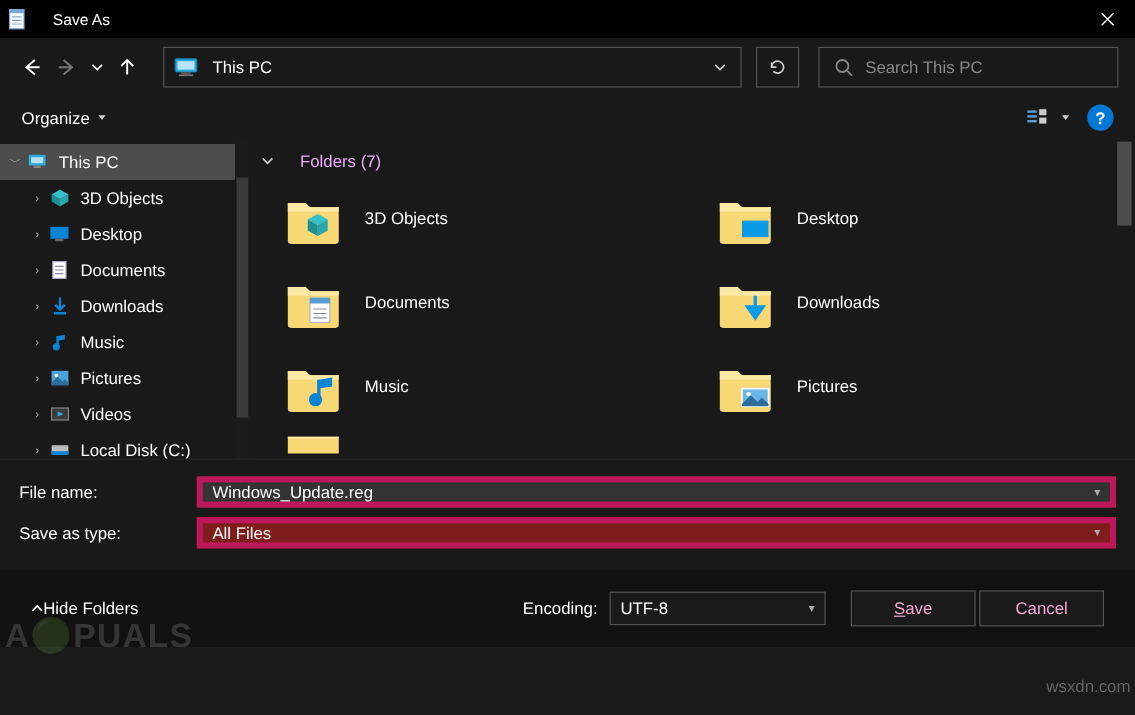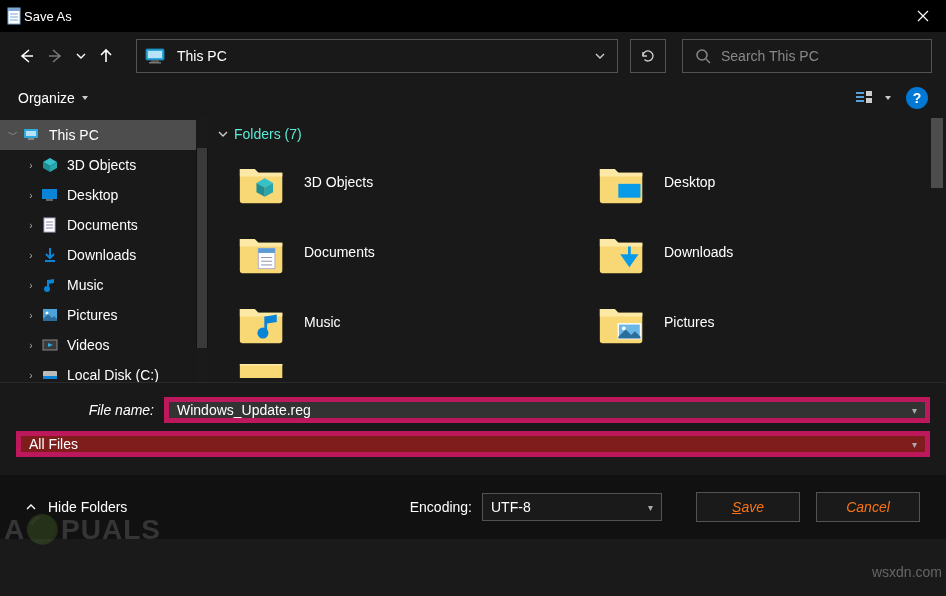--- a/index.html
+++ b/index.html
@@ -1,21 +1,21 @@
 <!DOCTYPE html>
 <html><head>
 <meta charset="utf-8">
 <style>
   * { box-sizing: border-box; margin: 0; padding: 0; }
   html, body { width: 946px; height: 596px; overflow: hidden; background: #000; font-family: "Segoe UI", Arial, sans-serif; font-size: 14px; color: #fff; }
   .window { width: 946px; height: 596px; background: #1a1a1a; position: relative; }
 
   
   .titlebar { height: 32px; background: #000; display: flex; align-items: center; padding-left: 6px; }
-  .titlebar .title-text { margin-left: 0; font-size: 13px; }
+  .titlebar .title-text { margin-left: 20px; font-size: 13px; }
   .titlebar .spacer { flex: 1; }
   .titlebar .close-btn { width: 46px; height: 32px; display: flex; align-items: center; justify-content: center; font-size: 15px; font-weight: 300; }
   .notepad-icon { width: 18px; height: 18px; }
 
   
   .navrow { height: 48px; display: flex; align-items: center; padding: 0 14px; gap: 6px; background: #191919; }
   .nav-ic { width: 24px; height: 30px; display: flex; align-items: center; justify-content: center; color: #fff; }
   .nav-ic.disabled { color: #777; }
   .nav-sep { width: 6px; }
   .addrbar { flex: 1; height: 34px; border: 1px solid #535353; display: flex; align-items: center; padding-left: 8px; }
@@ -39,43 +39,43 @@
   .side-item { height: 30px; display: flex; align-items: center; padding-left: 6px; gap: 4px; border: 1px solid transparent;}
   .side-item.selected { background: #4d4d4d; }
   .side-item.child { padding-left: 24px; }
   .side-arrow { width: 12px; text-align: center; font-size: 10px; color: #aaa;}
   .side-ic { width: 18px; height: 16px; display:flex;align-items:center;justify-content:center;}
   .side-lbl { margin-left: 4px; white-space: nowrap; }
 
   .divider-handle { width: 12px; background: #3a3a3a; border-left:1px solid #111; border-right:1px solid #111; margin-top:32px; height:200px;}
 
   .content { flex: 1; background: #191919; padding: 6px 8px; overflow: hidden; }
-  .folders-header { display:flex; align-items:center; gap:6px; color:#5eead4; padding: 4px 2px; }
+  .folders-header { display:flex; align-items:center; gap:22px; color:#f0abfc; padding: 4px 2px; }
   .folder-grid { display: grid; grid-template-columns: 1fr 1fr; column-gap: 40px; row-gap: 14px; padding: 8px 4px 4px 20px;}
   .folder-item { display: flex; align-items: center; gap: 16px; height: 56px;}
   .folder-ic { width: 52px; height: 48px; position:relative;}
   .folder-name { color: #fff; }
 
   .right-scroll { width: 18px; background: #191919; display:flex; flex-direction:column; align-items:center;}
   .scroll-thumb { width: 12px; height: 70px; background: #4d4d4d; margin-top: 2px;}
 
   
   .form-area { background: #191919; padding: 14px 16px 10px 16px; border-top:1px solid #2a2a2a; }
   .form-row { display: flex; align-items: center; margin-bottom: 8px; }
-  .form-lbl { width: 148px; text-align: right; padding-right: 10px; color:#fff;font-style:italic;}
+  .form-lbl { width: 148px; padding-right: 10px; color:#fff;}
   .form-combo { flex: 1; height: 26px; border: 5px solid #be185d; background: #333; display: flex; align-items: center; padding: 0 8px; color:#fff;}
   .form-combo.light { background: #7f1d1d; }
   .combo-arrow { font-size:10px; color:#aaa;}
 
   .footer { height: 64px; background: #111; display: flex; align-items: center; padding: 0 26px; }
-  .hide-folders { display:flex; align-items:center; gap:12px; color:#fff; font-size:14px;}
+  .hide-folders { display:flex; align-items:center; gap:0; color:#fff; font-size:14px;}
   .footer-spacer { flex:1; }
   .enc-lbl { margin-right: 10px; }
   .enc-combo { width:180px; height:28px; border:1px solid #535353; background:#1a1a1a; display:flex;align-items:center;padding:0 8px; margin-right:18px;}
-  .dlg-btn { width:104px; height:30px; border:1px solid #535353; background:#1a1a1a; color:#f97316; display:flex;align-items:center;justify-content:center; margin-left:16px;font-style:italic;}
+  .dlg-btn { width:104px; height:30px; border:1px solid #535353; background:#1a1a1a; color:#f9a8d4; display:flex;align-items:center;justify-content:center; margin-left:3px;}
   .dlg-btn .u { text-decoration: underline; }
 
   .watermark { position:absolute; left:4px; bottom:50px; font-size:28px; font-weight:800; color:rgba(200,200,200,0.2); letter-spacing:1px; pointer-events:none;}
   .credit { position:absolute; right:4px; bottom:16px; font-size:14px; color:#666; }
 
   
   .fsvg-b { fill:#f8d775; }
   .fsvg-t { fill:#fce9a6; }
 </style>
 </head>
@@ -390,20 +390,21 @@
 
   <div class="form-area">
     <div class="form-row">
       <div class="form-lbl">File name:</div>
       <div class="form-combo">
         <span style="flex:1">Windows_Update.reg</span>
         <span class="combo-arrow">▾</span>
       </div>
     </div>
     <div class="form-row">
+      <div class="form-lbl">Save as type:</div>
       <div class="form-combo light">
         <span style="flex:1">All Files</span>
         <span class="combo-arrow">▾</span>
       </div>
     </div>
   </div>
 
   <div class="footer">
     <div class="hide-folders">
       <svg width="10" height="10">

